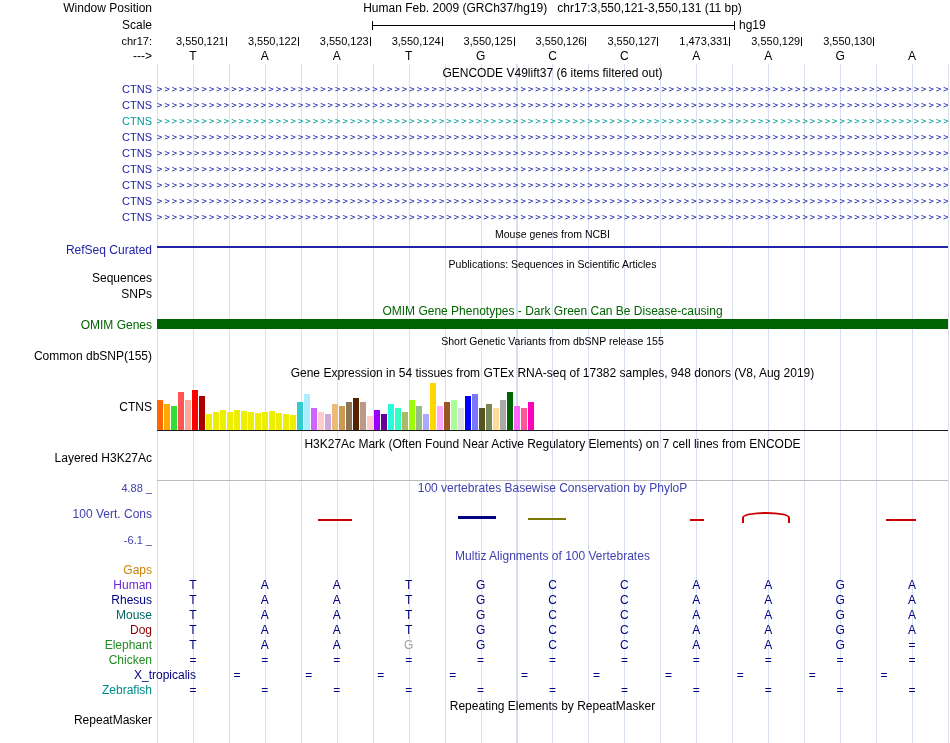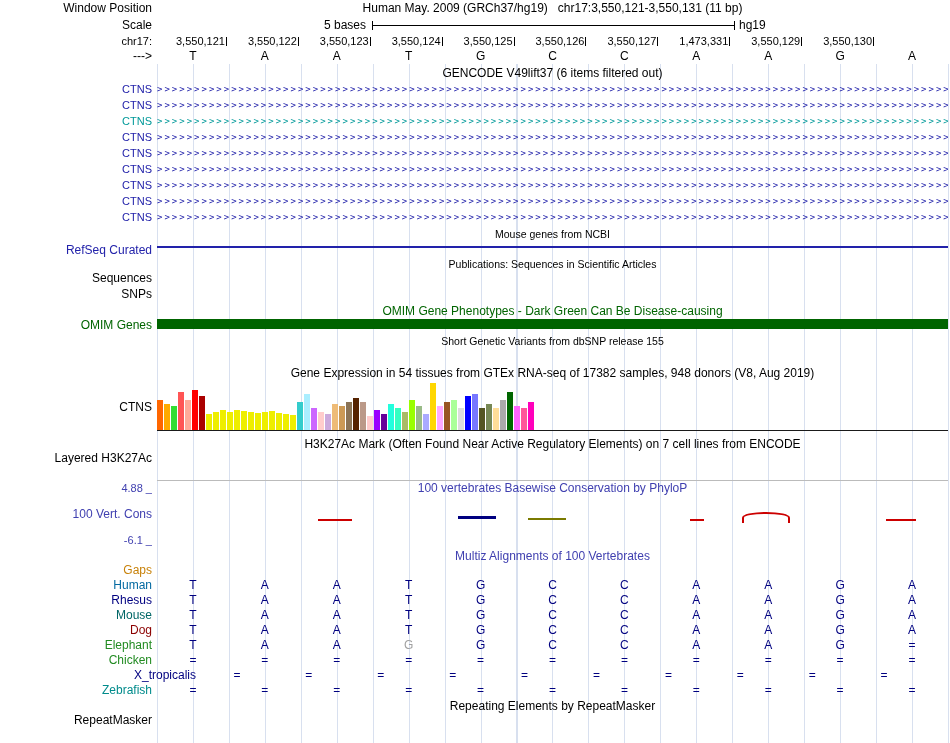--- a/index.html
+++ b/index.html
@@ -38,26 +38,25 @@
   .orange{color:#C8820A}
 </style>
 </head>
 <body>
 
 <div id="app">
   <div id="guides"></div>
 
   <div class="row" style="top:1px">
     <span class="lbl">Window Position</span>
-    <span class="ctr"><span>Human May. 2009 (GRCh37/hg19)</span>&nbsp;&nbsp;&nbsp;<span>chr17:3,550,121-3,550,131 (11 bp)</span></span>
+    <span class="ctr"><span>Human Feb. 2009 (GRCh37/hg19)</span>&nbsp;&nbsp;&nbsp;<span>chr17:3,550,121-3,550,131 (11 bp)</span></span>
   </div>
 
   <div class="row" style="top:18px">
     <span class="lbl">Scale</span>
-    <span style="position:absolute;left:157px;width:209px;text-align:right">5 bases</span>
     <span style="position:absolute;left:739px">hg19</span>
   </div>
   <div id="scale-bracket"></div>
 
   <div class="row" style="top:34px;height:14px;line-height:14px">
     <span class="lbl t11">chr17:</span>
     <span id="coords" style="position:absolute;left:157px;width:791px;height:100%">
         <span class="coord" style="left: 0px; width: 69.9091px;"><span>3,550,121</span><i class="tick"></i></span>
         <span class="coord" style="left: 71.9091px; width: 69.9091px;"><span>3,550,122</span><i class="tick"></i></span>
         <span class="coord" style="left: 143.818px; width: 69.9091px;"><span>3,550,123</span><i class="tick"></i></span>
@@ -151,20 +150,23 @@
   <div class="row" style="top:304px">
     <span class="ctr green">OMIM Gene Phenotypes - Dark Green Can Be Disease-causing</span>
   </div>
   <div class="row" style="top:318px">
     <span class="lbl green">OMIM Genes</span>
   </div>
   <div id="omim-bar"></div>
 
   <div class="row small" style="top:334px">
     <span class="ctr">Short Genetic Variants from dbSNP release 155</span>
+  </div>
+  <div class="row" style="top:349px">
+    <span class="lbl">Common dbSNP(155)</span>
   </div>
 
   <div class="row" style="top:366px">
     <span class="ctr">Gene Expression in 54 tissues from GTEx RNA-seq of 17382 samples, 948 donors (V8, Aug 2019)</span>
   </div>
   <div class="row" style="top:400px">
     <span class="lbl">CTNS</span>
   </div>
   <div id="gtex-chart">
       <div class="gbar" style="left: 0px; height: 30px; background: rgb(255, 102, 0);"></div>
@@ -252,21 +254,21 @@
   </div>
 
   <div class="row" style="top:549px">
     <span class="ctr blue">Multiz Alignments of 100 Vertebrates</span>
   </div>
   <div class="row" style="top:563px">
     <span class="lbl orange">Gaps</span>
   </div>
   <div id="multiz-rows" style="position:absolute;left:0;top:578px;width:950px;height:120px">
       <div class="sprow" style="top: 0px;">
-        <span class="lbl" style="color: #0369a1;">Human</span>
+        <span class="lbl" style="color: #6d28d9;">Human</span>
         <span class="mbase" style="left: 157px; width: 71.9091px; color: rgb(0, 0, 128);">T</span>
         <span class="mbase" style="left: 228.909px; width: 71.9091px; color: rgb(0, 0, 128);">A</span>
         <span class="mbase" style="left: 300.818px; width: 71.9091px; color: rgb(0, 0, 128);">A</span>
         <span class="mbase" style="left: 372.727px; width: 71.9091px; color: rgb(0, 0, 128);">T</span>
         <span class="mbase" style="left: 444.636px; width: 71.9091px; color: rgb(0, 0, 128);">G</span>
         <span class="mbase" style="left: 516.545px; width: 71.9091px; color: rgb(0, 0, 128);">C</span>
         <span class="mbase" style="left: 588.455px; width: 71.9091px; color: rgb(0, 0, 128);">C</span>
         <span class="mbase" style="left: 660.364px; width: 71.9091px; color: rgb(0, 0, 128);">A</span>
         <span class="mbase" style="left: 732.273px; width: 71.9091px; color: rgb(0, 0, 128);">A</span>
         <span class="mbase" style="left: 804.182px; width: 71.9091px; color: rgb(0, 0, 128);">G</span>

